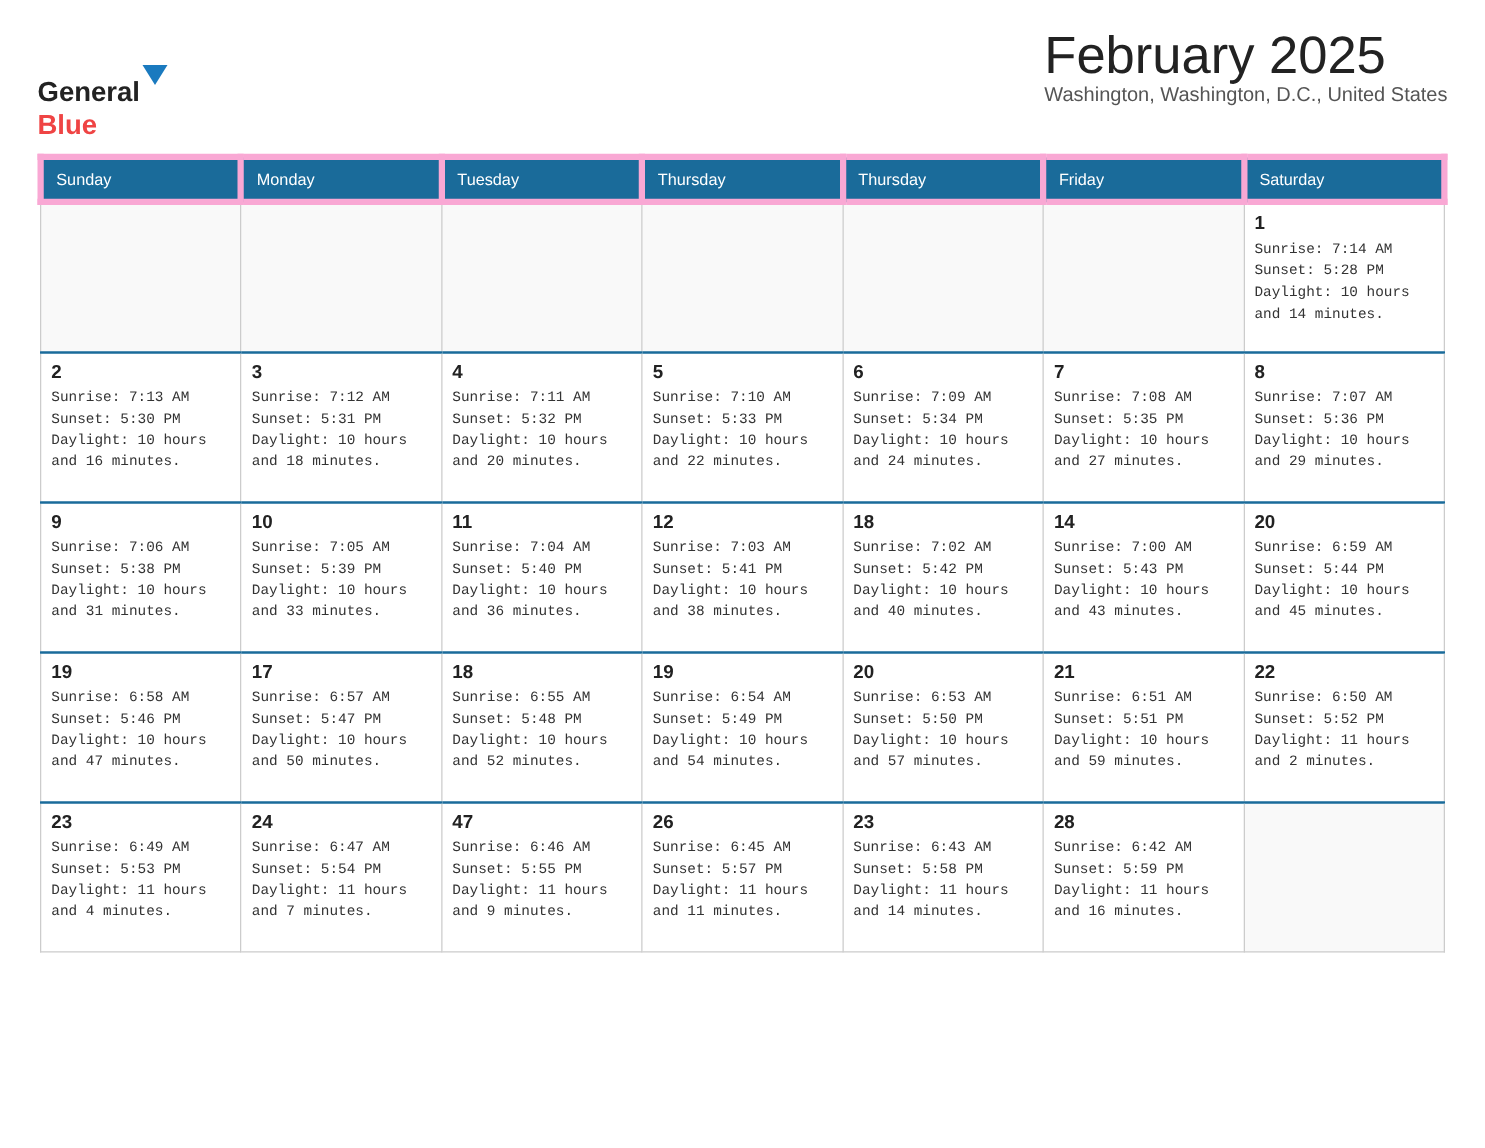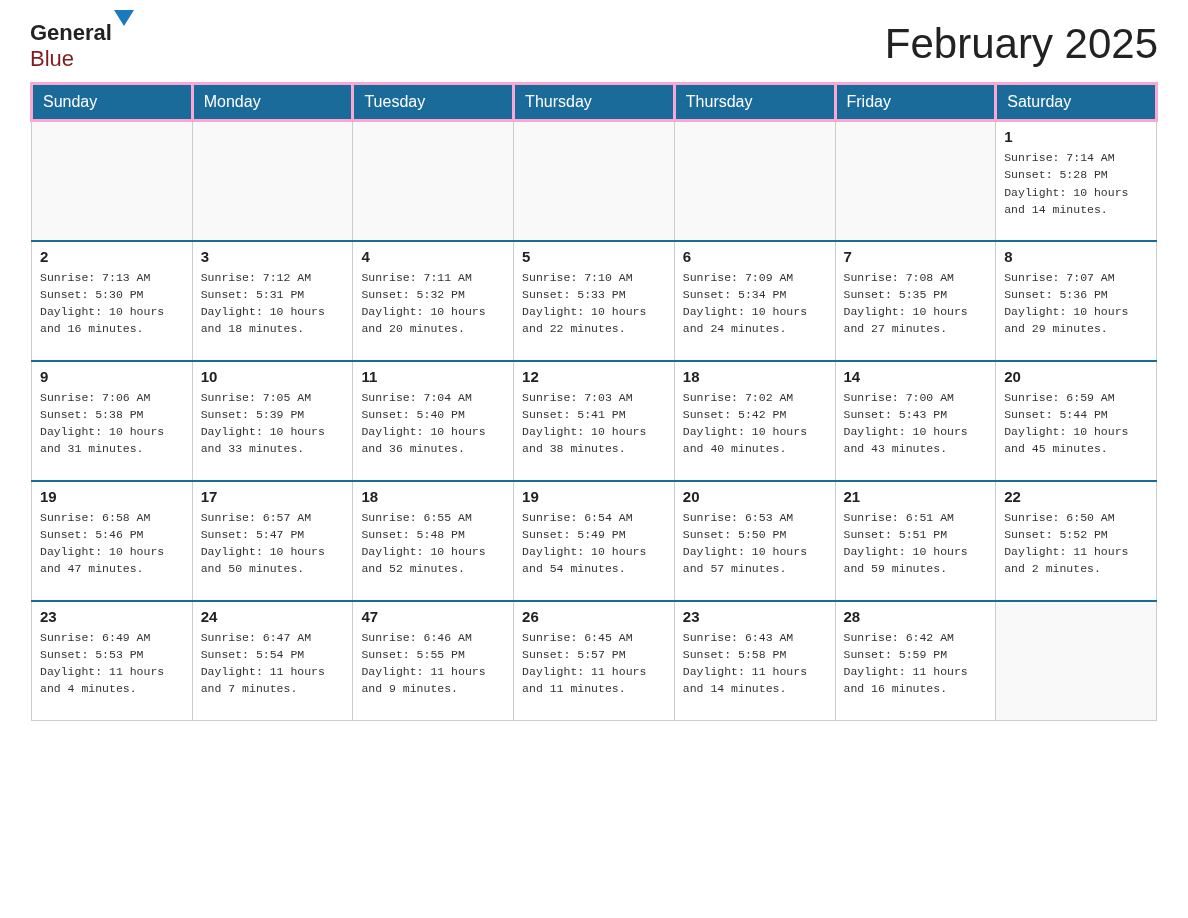--- a/index.html
+++ b/index.html
@@ -12,30 +12,31 @@
     .header {
       display: flex;
       justify-content: space-between;
       align-items: flex-start;
       margin-bottom: 10px;
     }
     .logo {
       display: flex;
       align-items: center;
       gap: 4px;
+      margin-top: 41px;
     }
     .logo-text-general {
       font-size: 22px;
       font-weight: bold;
       color: #222;
     }
     .logo-text-blue {
       font-size: 22px;
-      font-weight: normal;
-      color: #7f1d1d;
+      font-weight: bold;
+      color: #ef4444;
     }
     .logo-icon {
       width: 0;
       height: 0;
       border-left: 10px solid transparent;
       border-right: 10px solid transparent;
       border-top: 16px solid #1a7abf;
       margin-left: 2px;
       margin-top: 4px;
     }
@@ -52,25 +53,25 @@
       color: #555;
     }
     .calendar-table {
       width: 100%;
       border-collapse: collapse;
       margin-top: 10px;
     }
     .calendar-table th {
       background-color: #1a6b9a;
       color: #fff;
-      font-size: 16px;
+      font-size: 13px;
       font-weight: normal;
       padding: 8px 10px;
       text-align: left;
-      border: 3px solid #f9a8d4;
+      border: 5px solid #f9a8d4;
     }
     .calendar-table td {
       vertical-align: top;
       padding: 6px 8px;
       border: 1px solid #ccc;
       width: 14.28%;
       min-height: 100px;
       height: 120px;
     }
     .day-number {
@@ -100,20 +101,21 @@
 
 <div class="header">
   <div class="logo">
     <div>
       <span class="logo-text-general">General</span><span class="logo-icon"></span><br>
       <span class="logo-text-blue">Blue</span>
     </div>
   </div>
   <div class="title-area">
     <div class="month-title">February 2025</div>
+    <div class="location-subtitle">Washington, Washington, D.C., United States</div>
   </div>
 </div>
 
 <table class="calendar-table">
   <thead>
     <tr>
       <th>Sunday</th>
       <th>Monday</th>
       <th>Tuesday</th>
       <th>Thursday</th>

